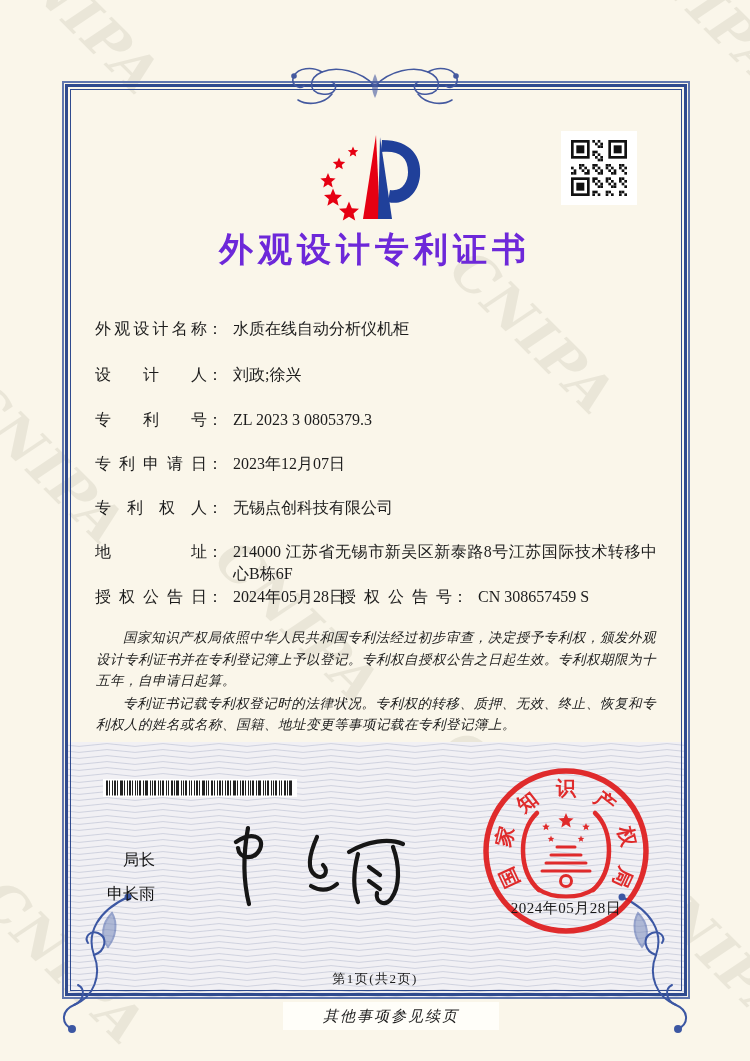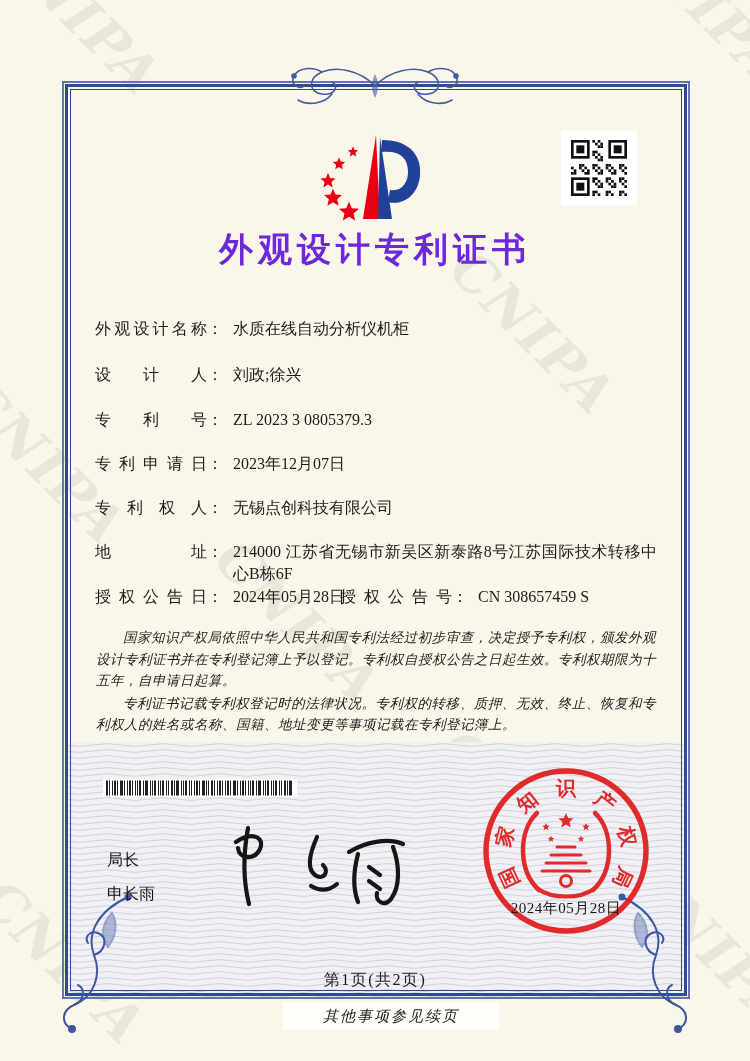--- a/index.html
+++ b/index.html
@@ -41,23 +41,23 @@
   .colon{vertical-align:top;}
   .val{display:inline-block; vertical-align:top; margin-left:10px;}
   .val-addr{width:424px; text-align:justify;}
   .grp2{position:absolute; left:245px; top:0; white-space:nowrap;}
   .legal{position:absolute; left:95px; width:562px; top:626px;
          font-style:italic; font-size:13.5px; line-height:21.5px;
          letter-spacing:.5px; text-align:justify;}
   .legal p{margin:1px; text-indent:2em;}
   .signer{position:absolute; left:107px; top:843px;
           font-family:"Liberation Sans","DejaVu Sans",sans-serif;
-          font-size:16px; line-height:34px; color:#111;}
+          font-size:16px; line-height:34px; color:#111;text-align:right;}
   .pageno{position:absolute; left:0; right:0; top:970px; text-align:center;
-          font-size:16px; letter-spacing:1.5px; z-index:6;}
+          font-size:13px; letter-spacing:1.5px; z-index:6;}
   .note{position:absolute; left:283px; top:1002px; width:216px; height:28px;
         background:#fffef9; text-align:center; z-index:6;
         font-style:italic; font-size:15px; line-height:28px; letter-spacing:2px;}
   .sealchar{font-family:"Liberation Serif",serif; font-weight:700; font-size:20px; fill:#df1d1d;}
   .sealdate{font-family:"Liberation Serif",serif; font-size:15px; fill:#171717; letter-spacing:.5px;}
 </style>
 </head>
 <body>
 
 <div class="page">

